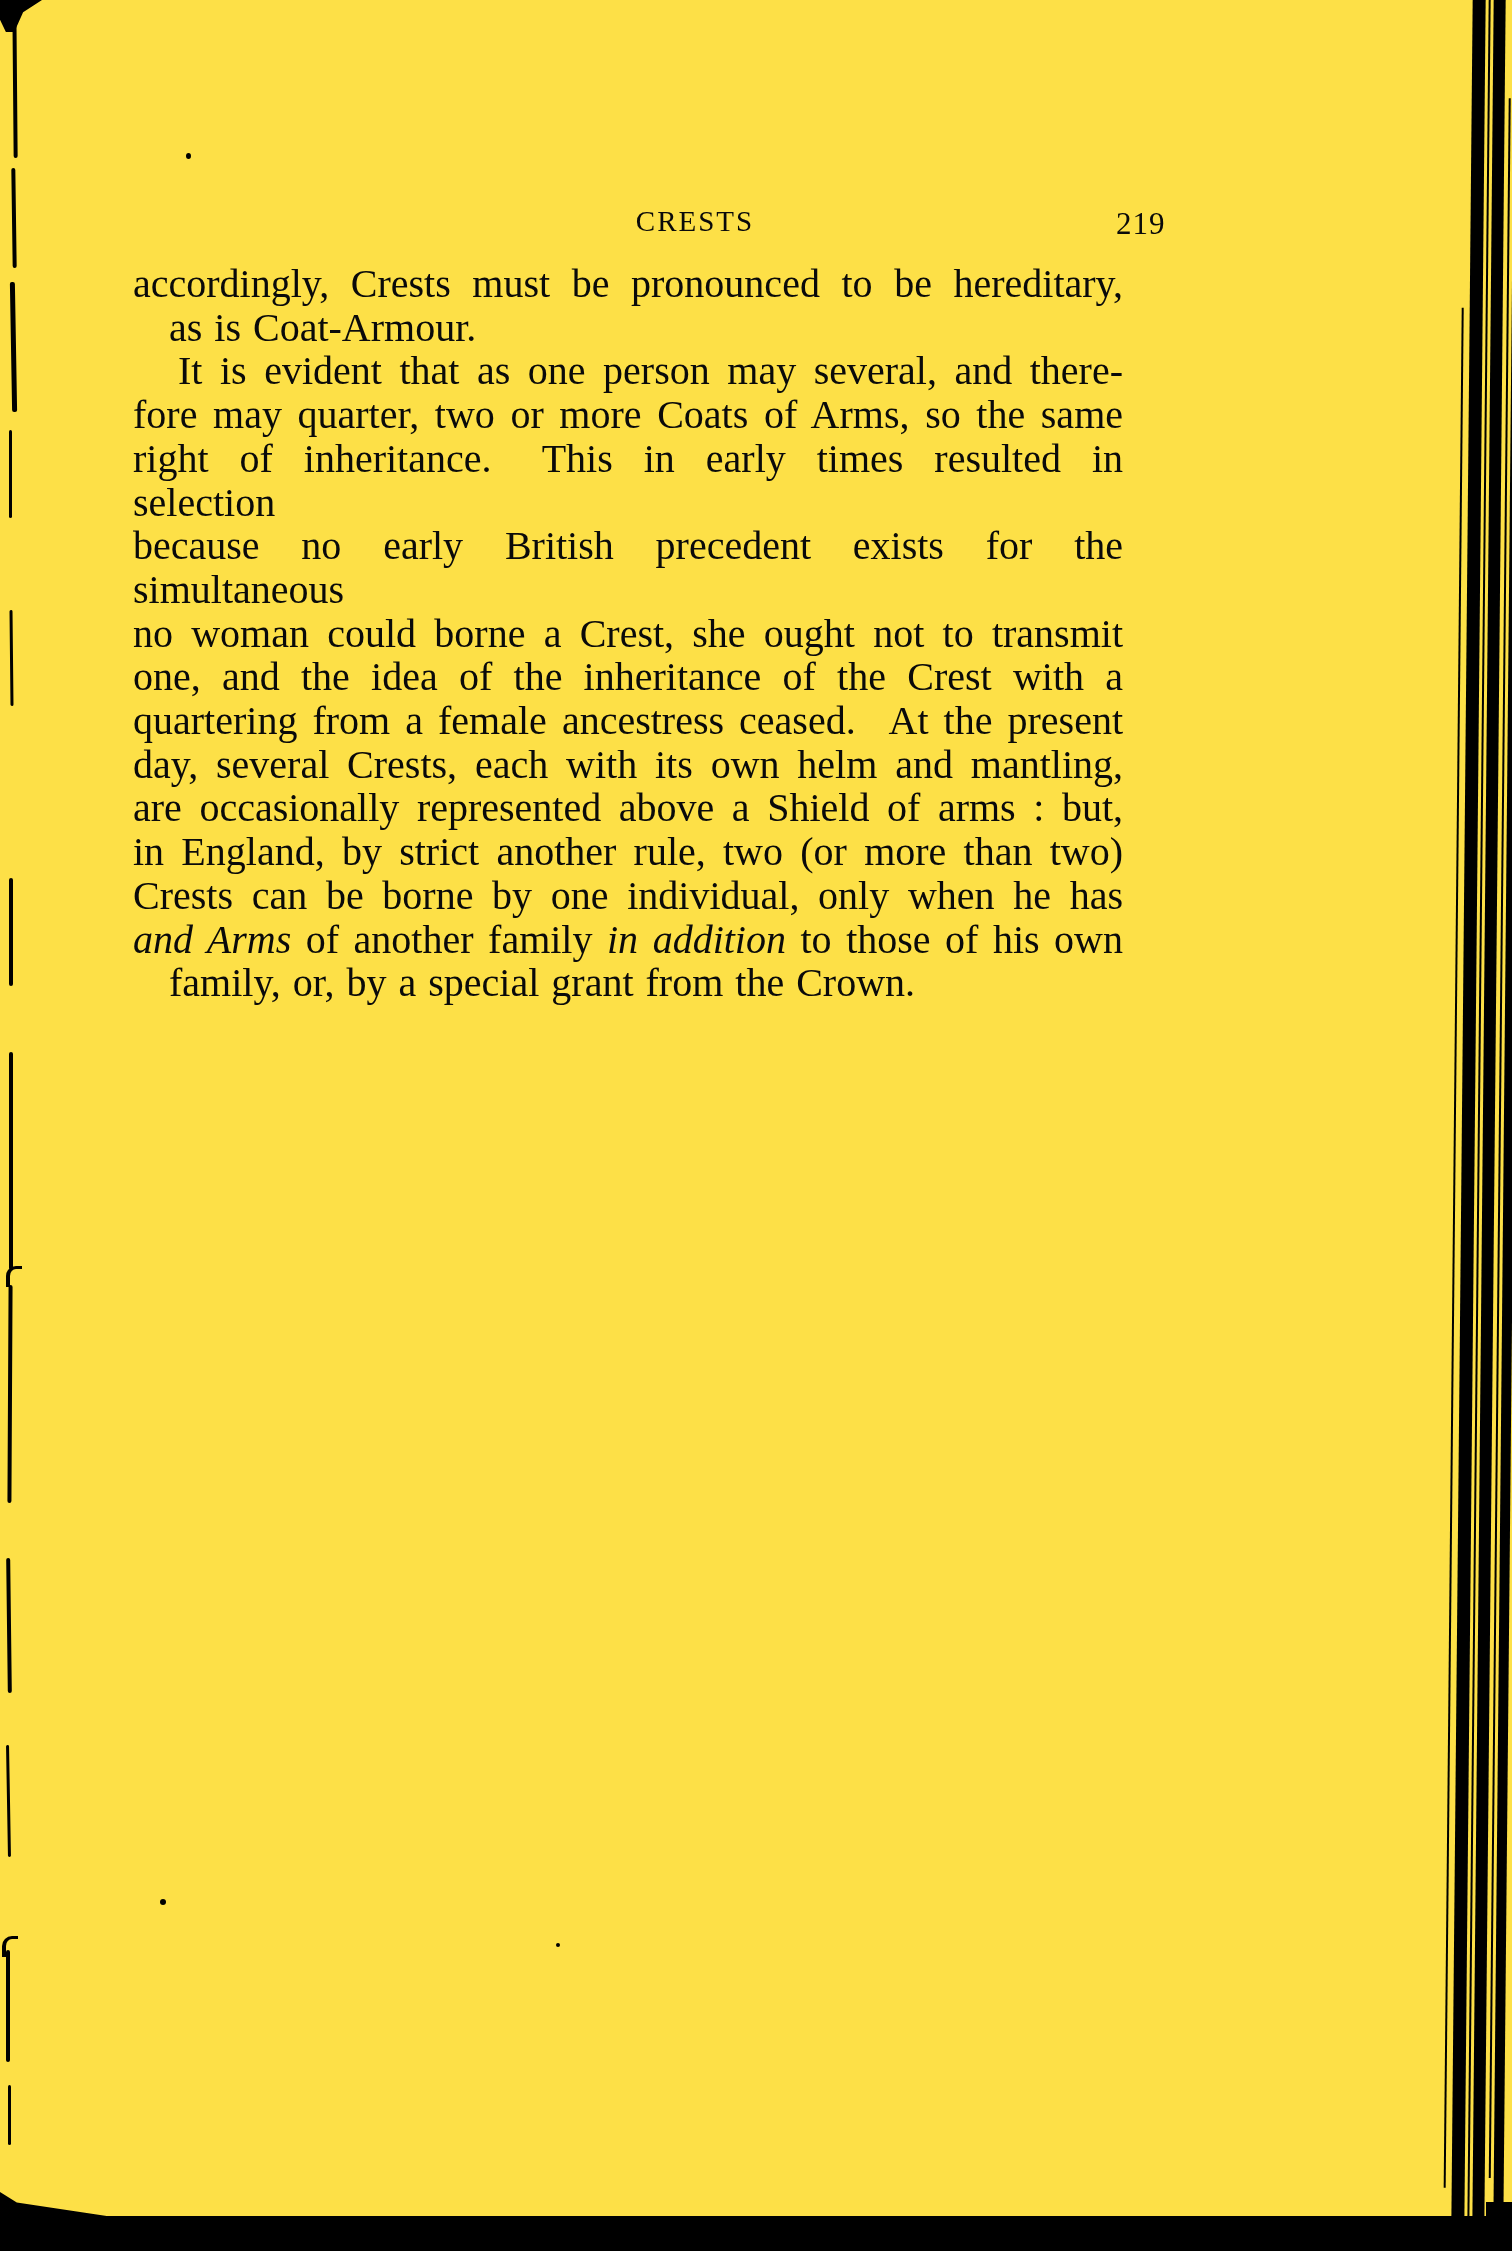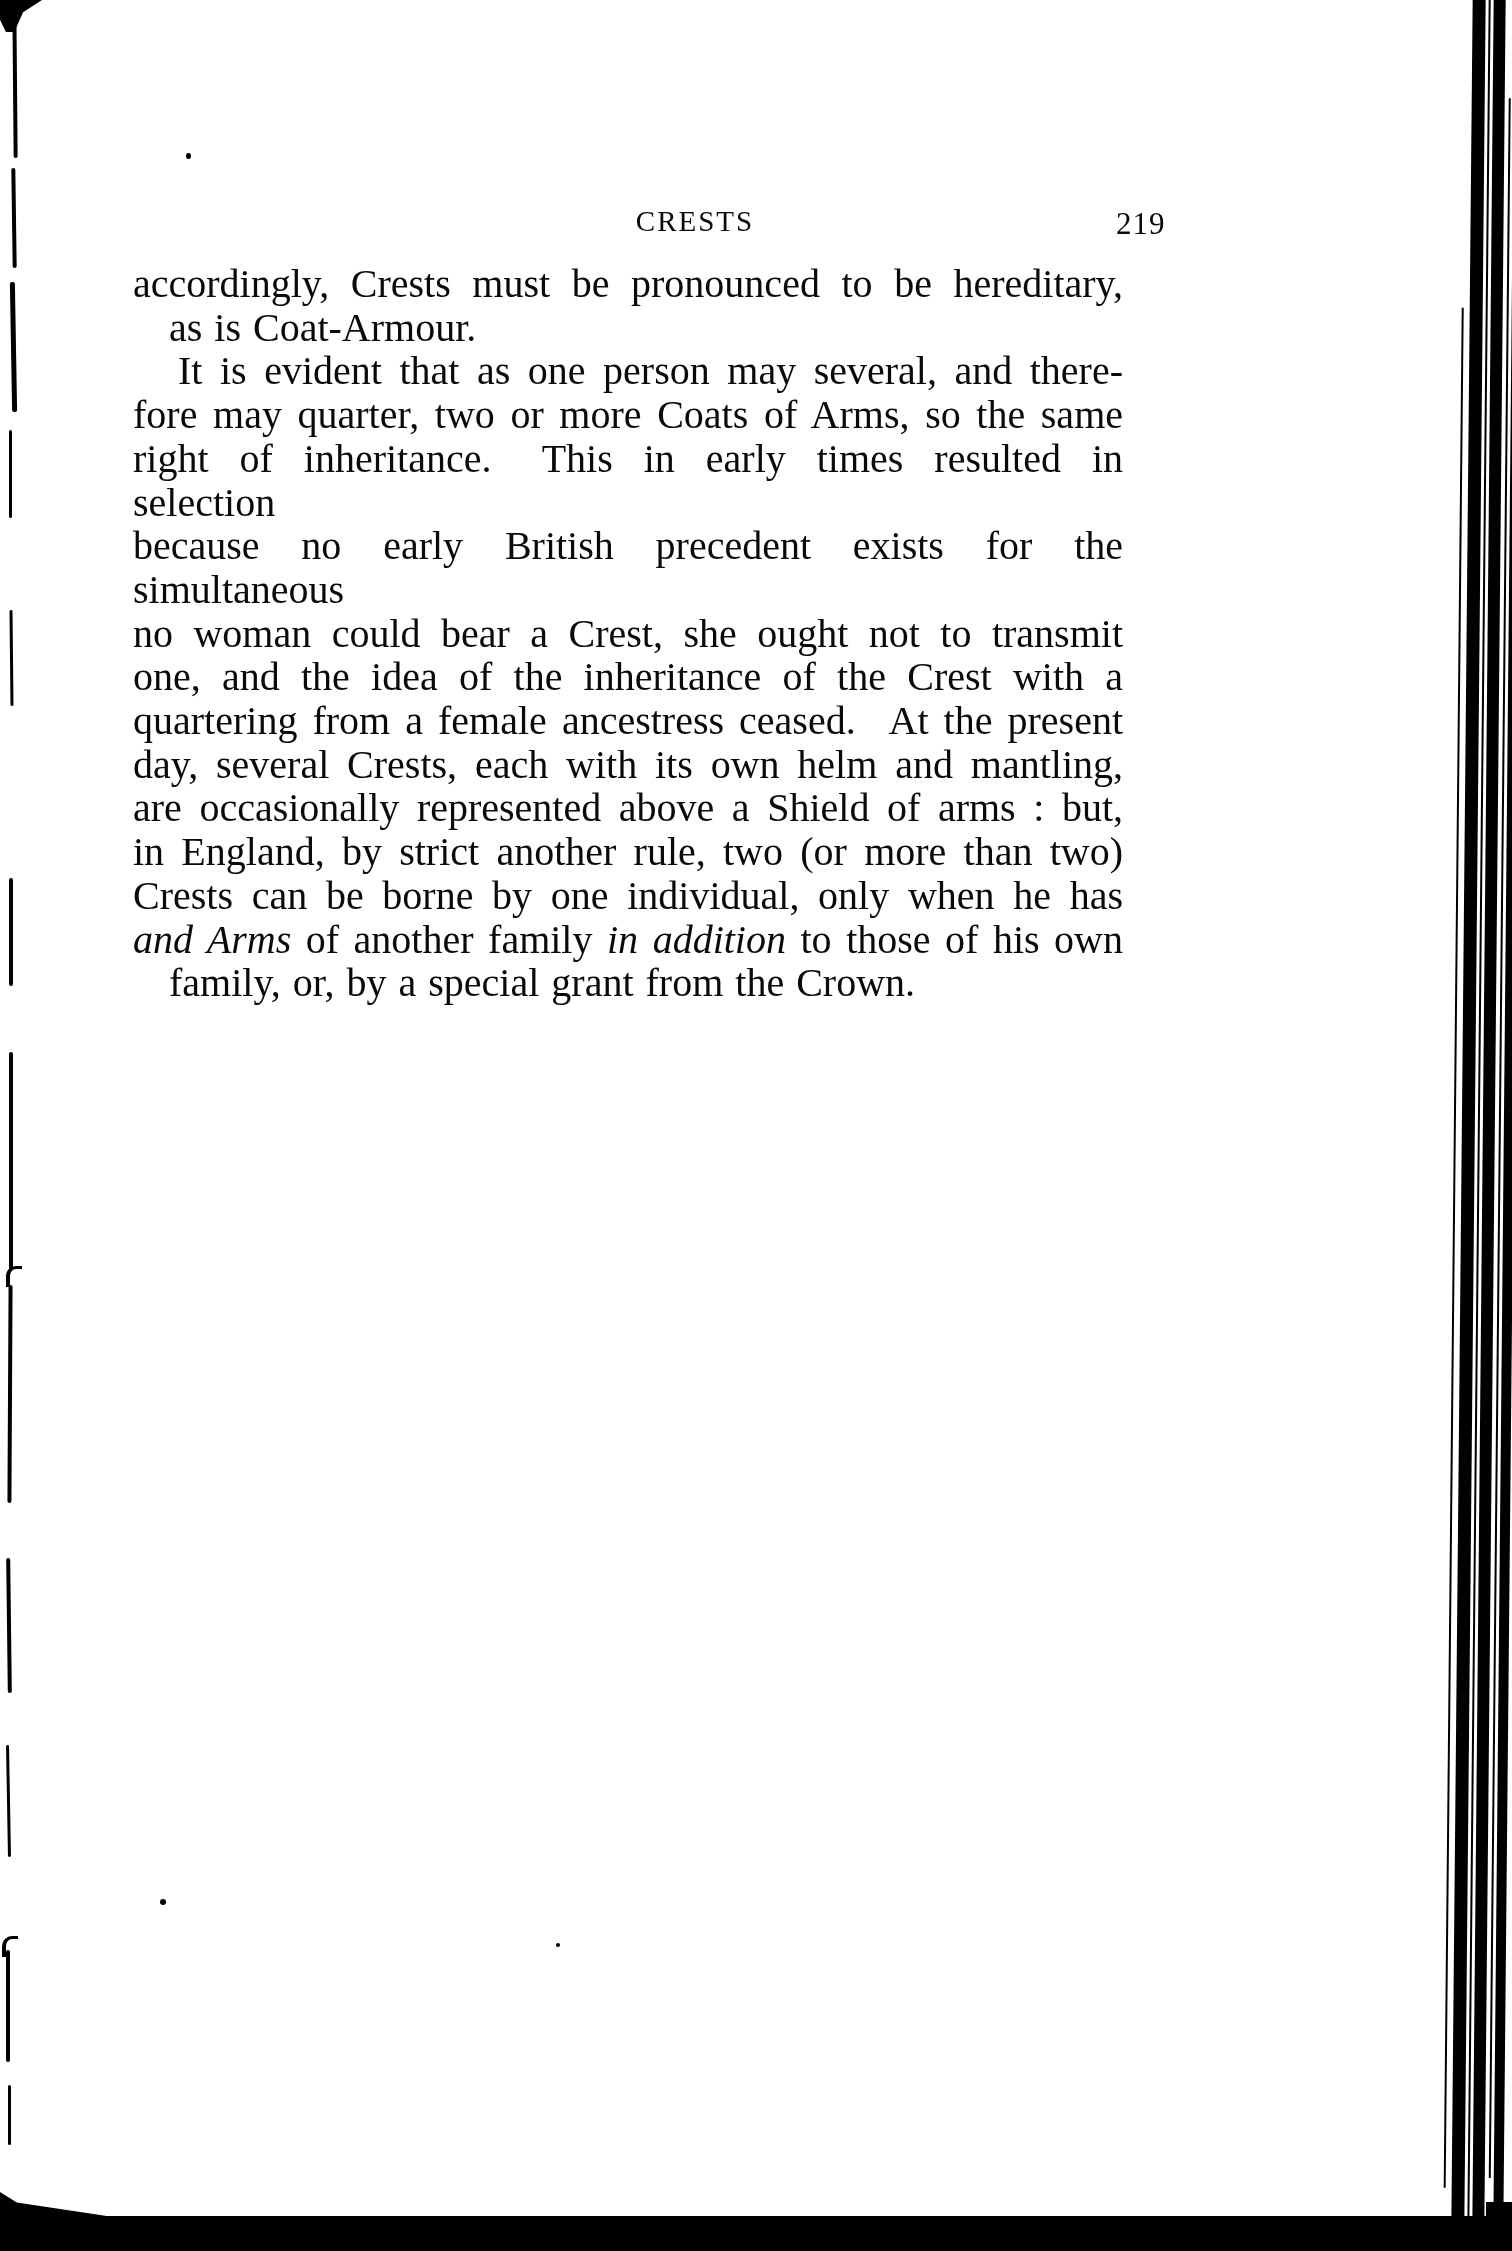--- a/index.html
+++ b/index.html
@@ -1,19 +1,19 @@
 <!DOCTYPE html>
 <html><head>
 <meta charset="utf-8">
 <style>
   html,body{margin:0;padding:0;background:#888;}
   .screen{
     position:relative;
     width:1512px;height:2251px;
-    background:#ffffff;
+    background:#fde047;
     overflow:hidden;
     font-family:"Liberation Serif", serif;
     color:#0a0a0a;
   }
 
   
   .running-head{
     position:absolute;
     left:620px;top:205px;width:150px;
     text-align:center;
@@ -83,21 +83,21 @@
   <div class="running-head">CRESTS</div>
   <div class="page-number">219</div>
 
   <div class="text-block">
       <div class="line"><span>accordingly, Crests must be pronounced to be hereditary,</span></div>
       <div class="line last"><span>as is Coat-Armour.</span></div>
       <div class="line indent"><span>It is evident that as one person may several, and there-</span></div>
       <div class="line"><span>fore may quarter, two or more Coats of Arms, so the same</span></div>
       <div class="line"><span>right of inheritance.  This in early times resulted in selection</span></div>
       <div class="line"><span>because no early British precedent exists for the simultaneous</span></div>
-      <div class="line"><span>no woman could bear a Crest, she ought not to transmit</span></div>
+      <div class="line"><span>no woman could borne a Crest, she ought not to transmit</span></div>
       <div class="line"><span>one, and the idea of the inheritance of the Crest with a</span></div>
       <div class="line"><span>quartering from a female ancestress ceased.  At the present</span></div>
       <div class="line"><span>day, several Crests, each with its own helm and mantling,</span></div>
       <div class="line"><span>are occasionally represented above a Shield of arms : but,</span></div>
       <div class="line"><span>in England, by strict another rule, two (or more than two)</span></div>
       <div class="line"><span>Crests can be borne by one individual, only when he has</span></div>
       <div class="line"><i>and Arms</i><span> of another family </span><i>in addition</i><span> to those of his own</span></div>
       <div class="line last"><span>family, or, by a special grant from the Crown.</span></div>
     </div>
 

